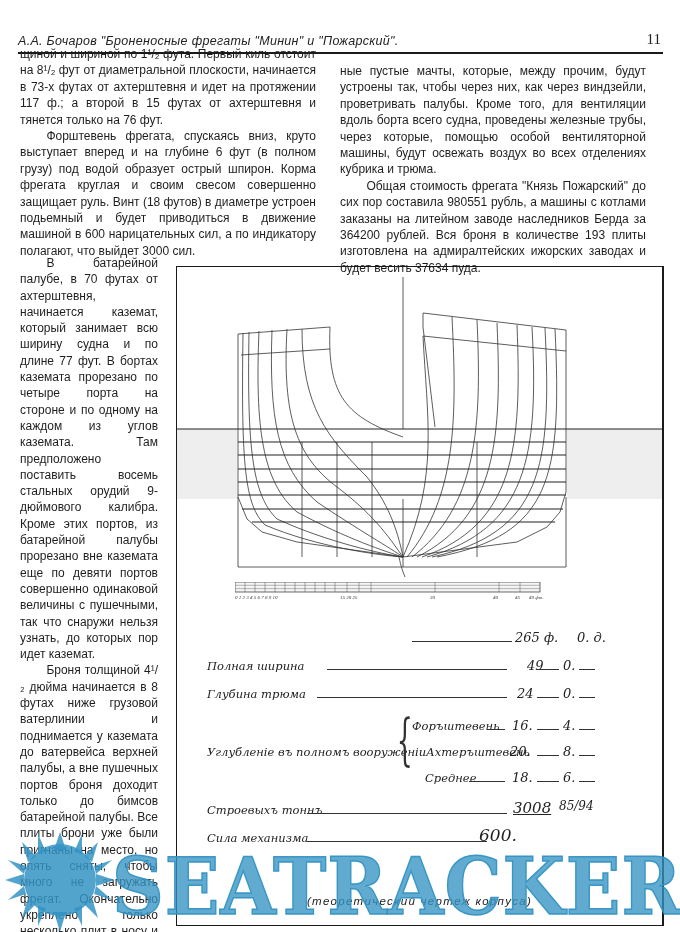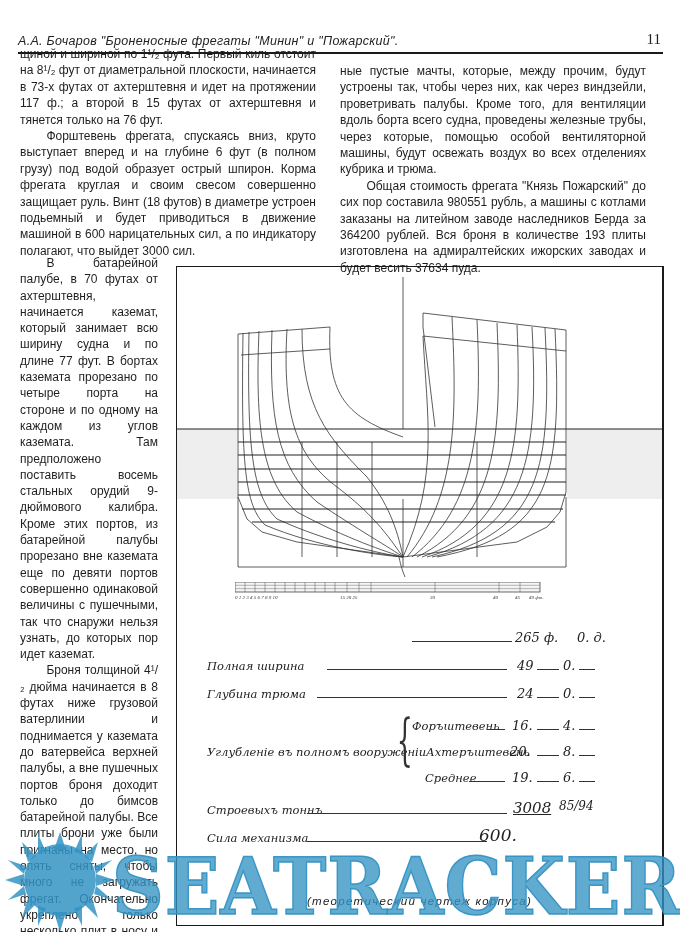--- a/index.html
+++ b/index.html
@@ -142,21 +142,21 @@
 
   <div class="specs">
     <div class="spec-row" style="top:0;">
       <span class="spec-line" style="left:205px;width:100px;"></span>
       <span class="spec-val" style="left:308px;">265 ф.</span>
       <span class="spec-val" style="left:370px;">0. д.</span>
     </div>
     <div class="spec-row" style="top:28px;">
       <span class="spec-label">Полная ширина</span>
       <span class="spec-line" style="left:120px;width:180px;"></span>
-      <span class="spec-val" style="left:310px;">49</span>
+      <span class="spec-val" style="left:320px;">49</span>
       <span class="spec-line" style="left:330px;width:22px;"></span>
       <span class="spec-val" style="left:356px;">0.</span>
       <span class="spec-line" style="left:372px;width:16px;"></span>
     </div>
     <div class="spec-row" style="top:56px;">
       <span class="spec-label">Глубина трюма</span>
       <span class="spec-line" style="left:110px;width:190px;"></span>
       <span class="spec-val" style="left:310px;">24</span>
       <span class="spec-line" style="left:330px;width:22px;"></span>
       <span class="spec-val" style="left:356px;">0.</span>
@@ -178,21 +178,21 @@
     <div class="spec-row" style="top:114px;">
       <span class="spec-label" style="left:219px;margin-top:40px;">Ахтеръштевень</span>
       <span class="spec-val" style="left:303px;">20.</span>
       <span class="spec-line" style="left:330px;width:22px;"></span>
       <span class="spec-val" style="left:356px;">8.</span>
       <span class="spec-line" style="left:372px;width:16px;"></span>
     </div>
     <div class="spec-row" style="top:140px;">
       <span class="spec-label" style="left:218px;">Среднее</span>
       <span class="spec-line" style="left:262px;width:36px;"></span>
-      <span class="spec-val" style="left:305px;">19.</span>
+      <span class="spec-val" style="left:305px;">18.</span>
       <span class="spec-line" style="left:330px;width:22px;"></span>
       <span class="spec-val" style="left:356px;">6.</span>
       <span class="spec-line" style="left:372px;width:16px;"></span>
     </div>
 
     <div class="spec-row" style="top:172px;">
       <span class="spec-label">Строевыхъ тоннъ</span>
       <span class="spec-line" style="left:100px;width:200px;"></span>
       <span class="spec-val" style="left:306px;font-size:15px;text-decoration:underline;">3008</span>
       <span class="spec-val" style="left:352px;font-size:12px;bottom:4px;">85/94</span>

